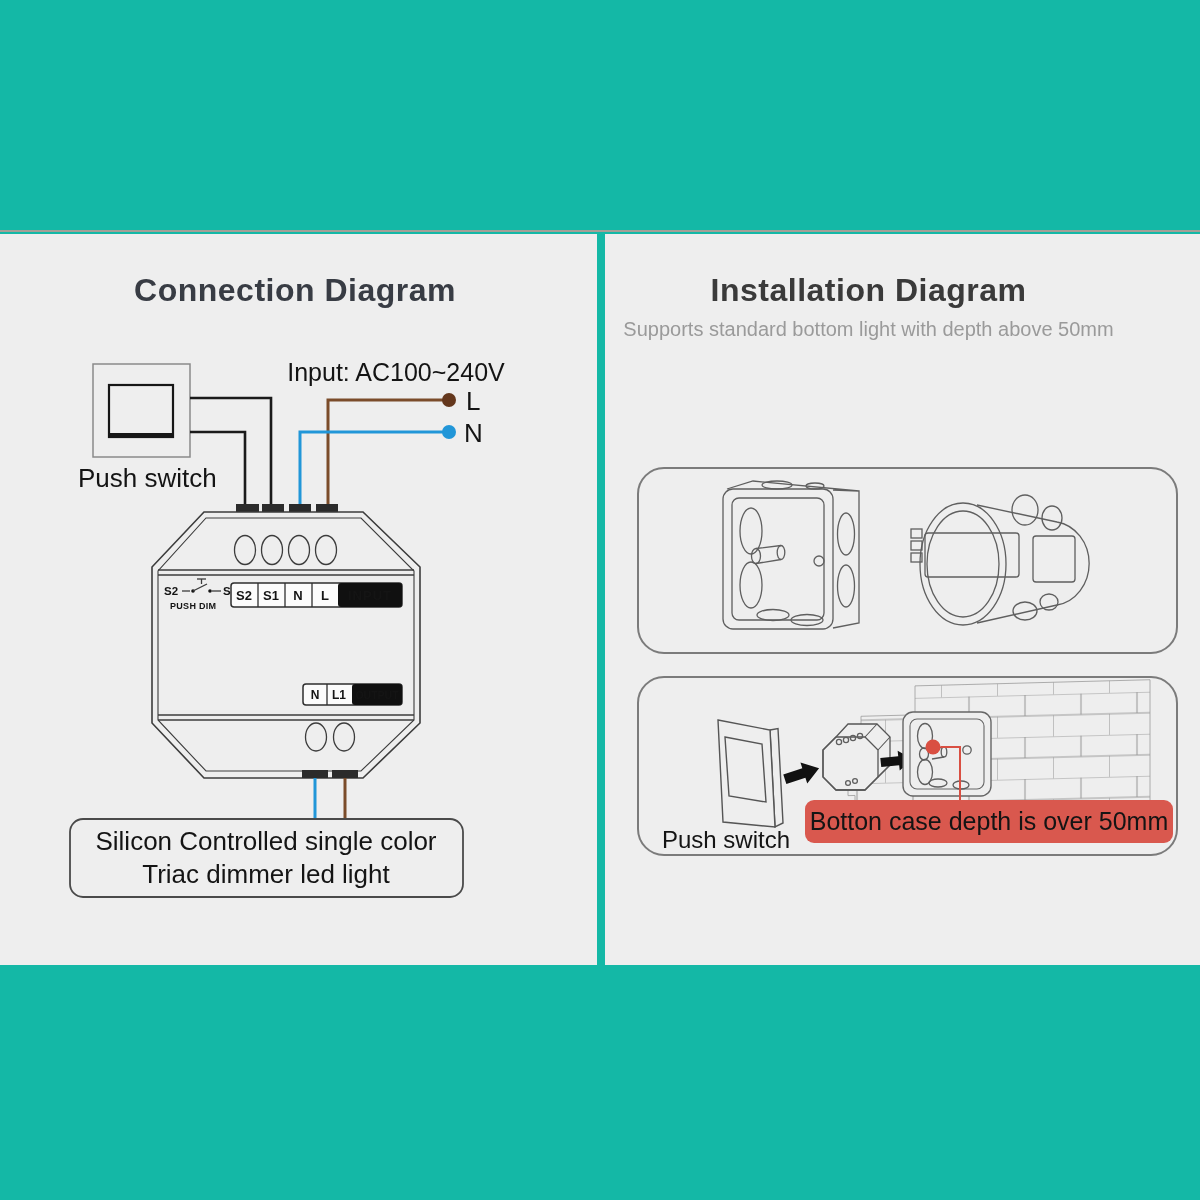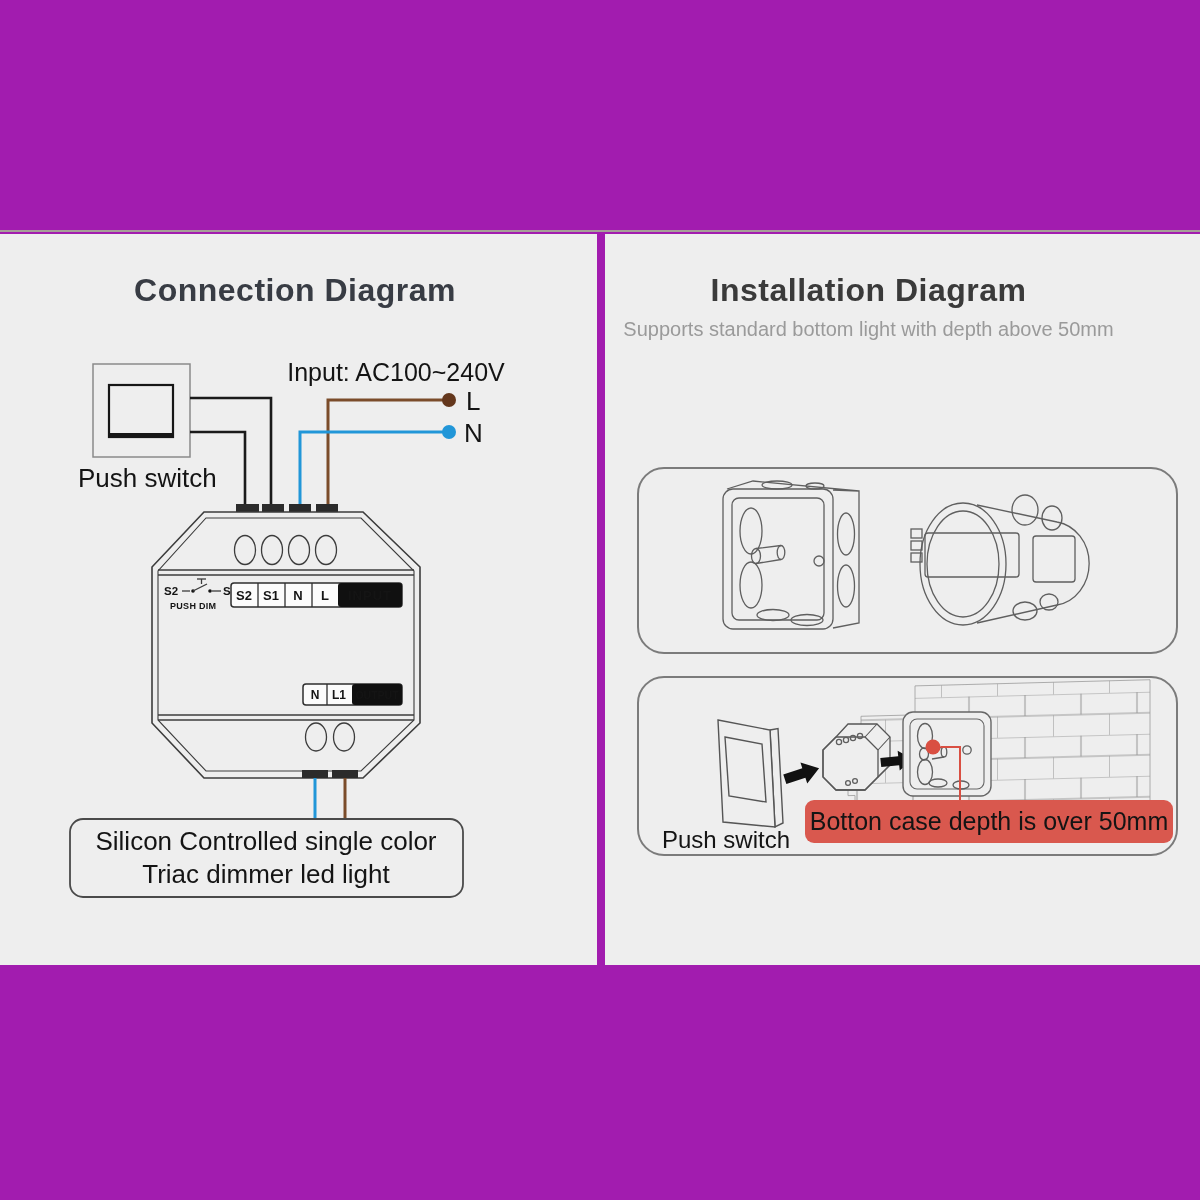--- a/index.html
+++ b/index.html
@@ -1,16 +1,16 @@
 <!DOCTYPE html>
 <html><head>
 <meta charset="utf-8">
 <style>
   html,body{margin:0;padding:0;background:#ffffff;}
-  #page{position:relative;width:1200px;height:1200px;background:#a21caf;overflow:hidden;
+  #page{position:relative;width:1200px;height:1200px;background:#14b8a6;overflow:hidden;
         font-family:"Liberation Sans",sans-serif;}
   .hairline{position:absolute;left:0;top:230px;width:1200px;height:2px;background:#a59f97;}
   .panel{position:absolute;top:234px;height:731px;background:#eeeeee;}
   #left-panel{left:0;width:597px;}
   #right-panel{left:605px;width:605px;}
   .panel svg{position:absolute;left:0;top:0;}
   .title{position:absolute;top:38px;left:0;text-align:center;
          font-family:"Liberation Sans",sans-serif;font-weight:600;font-size:32px;
          color:#383c44;letter-spacing:.5px;white-space:nowrap;}
   #left-title{width:590px;}

